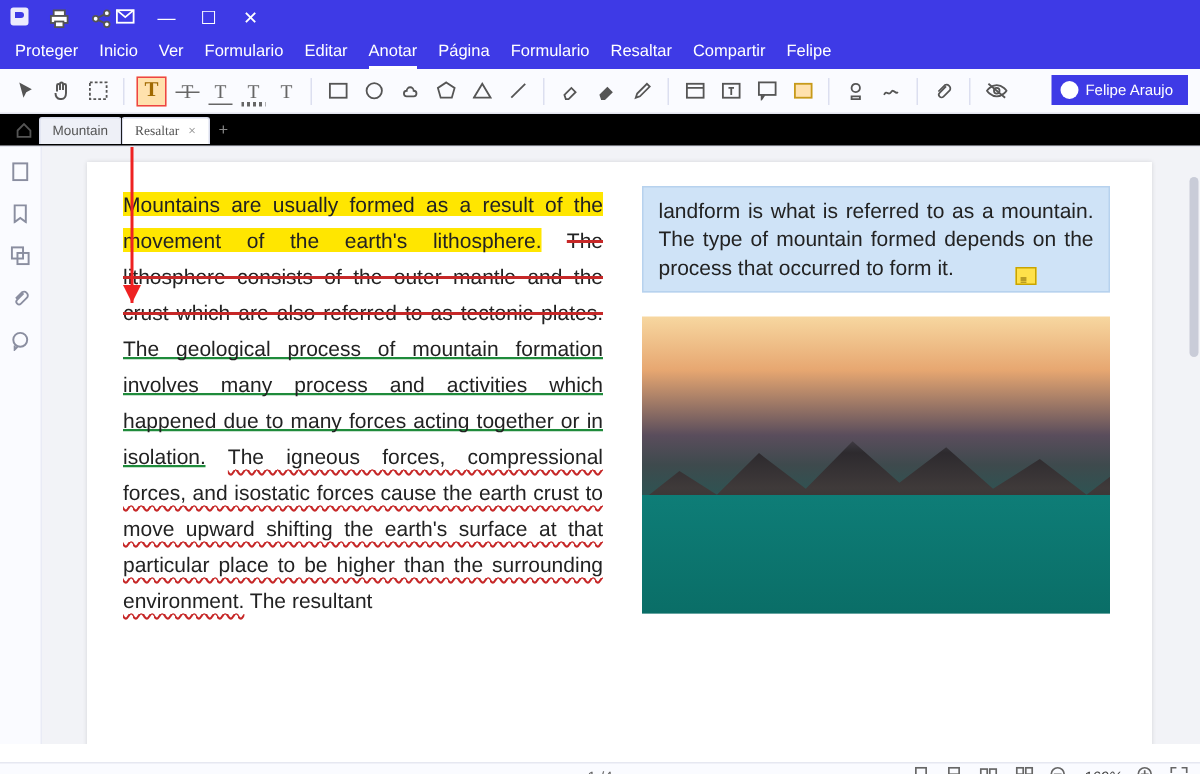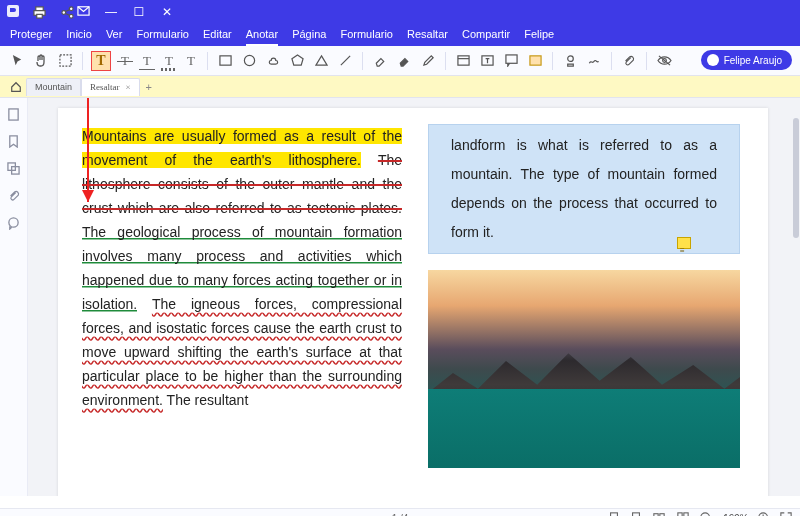--- a/index.html
+++ b/index.html
@@ -20,40 +20,40 @@
   .tool svg { stroke:#555; fill:none; stroke-width:1.3; }
   .tool.solid svg { fill:#555; stroke:none;}
   .tool.gold svg { stroke:#c79a1a; }
   .highlighted-tool { width:20px; height:20px; border:1px solid #e44; background:#ffe1ad; display:flex; align-items:center; justify-content:center;}
   .highlighted-tool span{ font-family: "Times New Roman", serif; font-size:14px; color:#a06900; font-weight:600;}
   .Ttool { font-family: "Times New Roman", serif; font-size:13px; color:#666; position: relative; display:inline-flex; align-items:center; justify-content:center; width:16px; height:16px;}
   .Ttool .deco { position:absolute; }
   .strike .deco{ width:100%; height:1px; background:#666; top:50%; left:0;}
   .ul .deco{ width:100%; height:1px; background:#666; bottom:-1px; left:0;}
   .squig .deco{ width:100%; height:3px; bottom:-2px; left:0; background: repeating-linear-gradient(90deg,#666 0 2px,transparent 2px 4px);}
-  .user-chip { position:absolute; right:8px; top:4px; height:20px; padding:0 10px 0 6px; background:#3e3ae6; color:#fff; border-radius:10px; display:flex; align-items:center; gap:5px; font-size:10px;}
+  .user-chip { position:absolute; right:8px; top:4px; height:20px; padding:0 10px 0 6px; background:#3e3ae6; color:#fff; border-radius:0; display:flex; align-items:center; gap:5px; font-size:10px;}
   .user-chip .av{ width:12px;height:12px;border-radius:50%;background:#fff;}
-  .tabbar { height:22px; display:flex; align-items:center; background:#fef9c3; border-bottom:1px solid #e2e4ee; padding-left:6px;}
+  .tabbar { height:22px; display:flex; align-items:center; background:#000000; border-bottom:1px solid #e2e4ee; padding-left:6px;}
   .home-ic{ width:20px; display:flex; justify-content:center; color:#555;}
   .tab { height:18px; padding:0 8px; background:#eef0f7; border:1px solid #d9dcec; border-bottom:none; font-size:9px; color:#555; display:flex; align-items:center; margin-right:0px; border-radius:2px 2px 0 0;}
   .tab.active{ background:#fff;font-family:Liberation Serif, serif;}
   .tab .x{ margin-left:6px; color:#888;}
   .plus{ margin-left:6px; color:#888;}
   .workspace { display:flex; height: calc(516px - 24px - 22px - 30px - 22px - 20px); }
   .sidebar { width:28px; background:#fafbff; border-right:1px solid #e9ebf5; display:flex; flex-direction:column; align-items:center; gap:12px; padding-top:10px; color:#8a8ea0;}
   .sidebar svg{ stroke:#8a8ea0; fill:none; stroke-width:1.4;}
   .canvas { flex:1; background:#f2f3f7; position:relative; overflow:hidden;}
   .page { position:absolute; left:30px; top:10px; width:710px; height:480px; background:#fff; box-shadow:0 0 3px rgba(0,0,0,.12);}
   .col-left{ position:absolute; left:24px; top:16px; width:320px; font-family:Arial,sans-serif; font-size:14px; line-height:24px; color:#222; text-align:justify;}
   .hl{ background:#ffe600;}
   .st{ text-decoration: line-through; text-decoration-color:#c62828; text-decoration-thickness:1.5px;}
   .ul-g{ background-image: linear-gradient(#1f8b3b,#1f8b3b); background-size: 100% 1.5px; background-repeat:no-repeat; background-position:0 96%; display:inline;}
   .sq{ text-decoration: underline wavy #c62828; text-underline-offset:3px;}
   .col-right{ position:absolute; left:370px; top:16px; width:312px;}
-  .box{ background:#cfe3f7; border:1px solid #b7d2ee; padding:6px 22px; font-size:14px; line-height:29px; text-align:justify; color:#222; position:relative;}
+  .box{ background:#cfe3f7; border:1px solid #b7d2ee; padding:6px 10px; font-size:14px; line-height:19px; text-align:justify; color:#222; position:relative;}
   .note{ position:absolute; right:48px; bottom:4px; width:14px;height:12px; background:#ffe14a; border:1px solid #c9a400;}
   .note::before{content:"≡"; font-size:8px; position:absolute; left:2px; top:-2px; color:#7a5e00;}
   .photo{ margin-top:16px; width:312px; height:198px; background:
     linear-gradient(to bottom, #f7d7a0 0%, #e7a771 18%, #5a4d5c 40%, #3e4a4d 50%, #1e5c58 70%, #0e7d77 85%, #0a6e67 100%);
     position:relative; overflow:hidden;}
   .photo::before{ content:""; position:absolute; left:0; right:0; top:38%; height:40%;
     background: linear-gradient(180deg, transparent 0%, #2d2a2e 20%, #3f3a3a 50%, #1f2a28 100%);
     clip-path: polygon(0 60%, 8% 35%, 16% 55%, 25% 20%, 35% 50%, 45% 10%, 55% 45%, 65% 15%, 75% 50%, 85% 25%, 95% 55%, 100% 40%, 100% 100%, 0 100%);
   }
   .photo::after{ content:""; position:absolute; left:0; right:0; bottom:0; height:40%;

